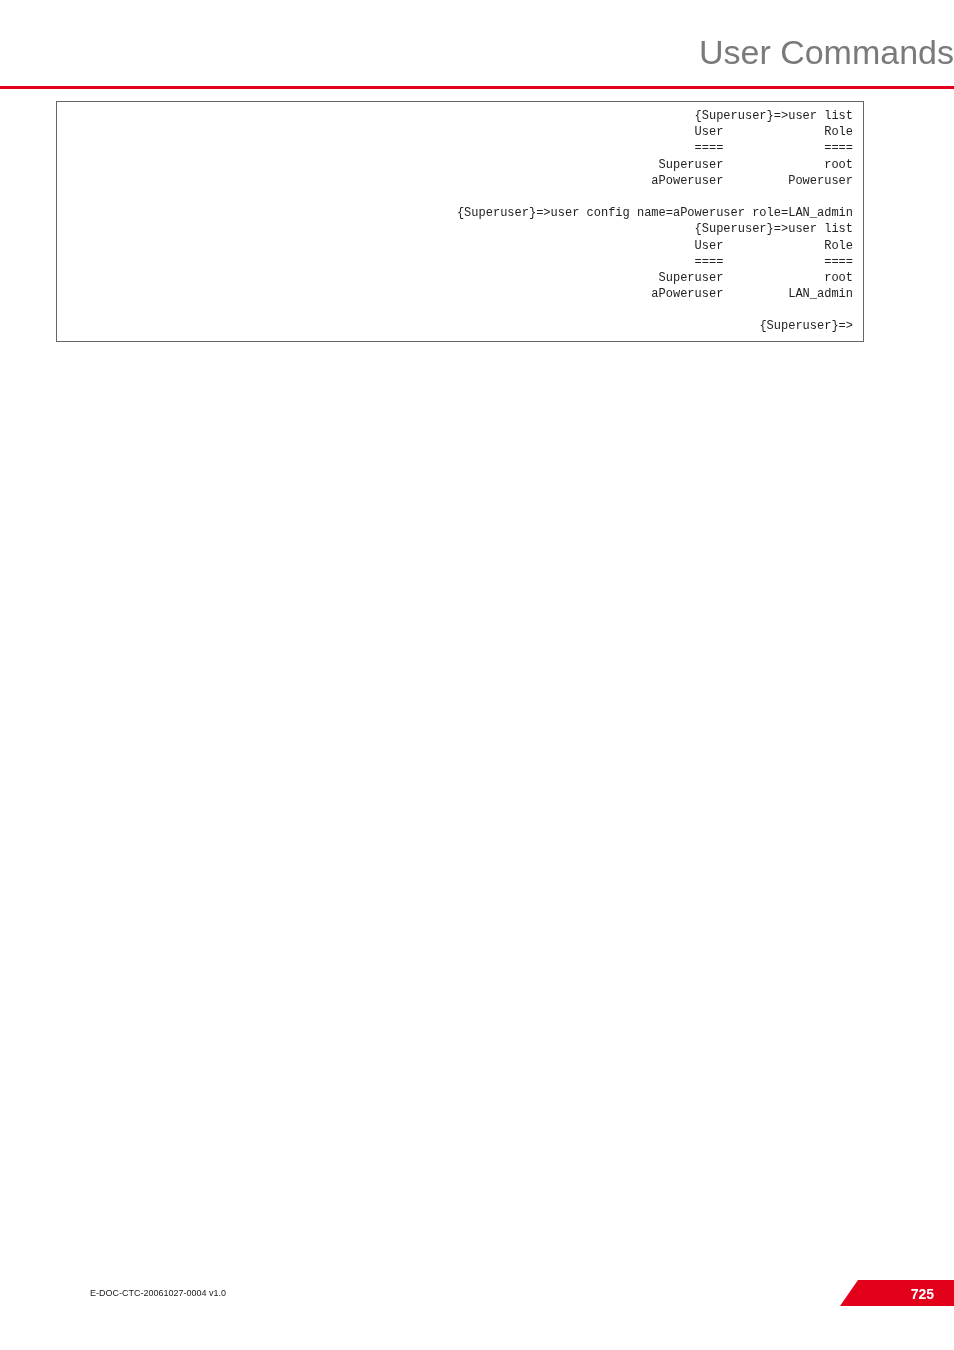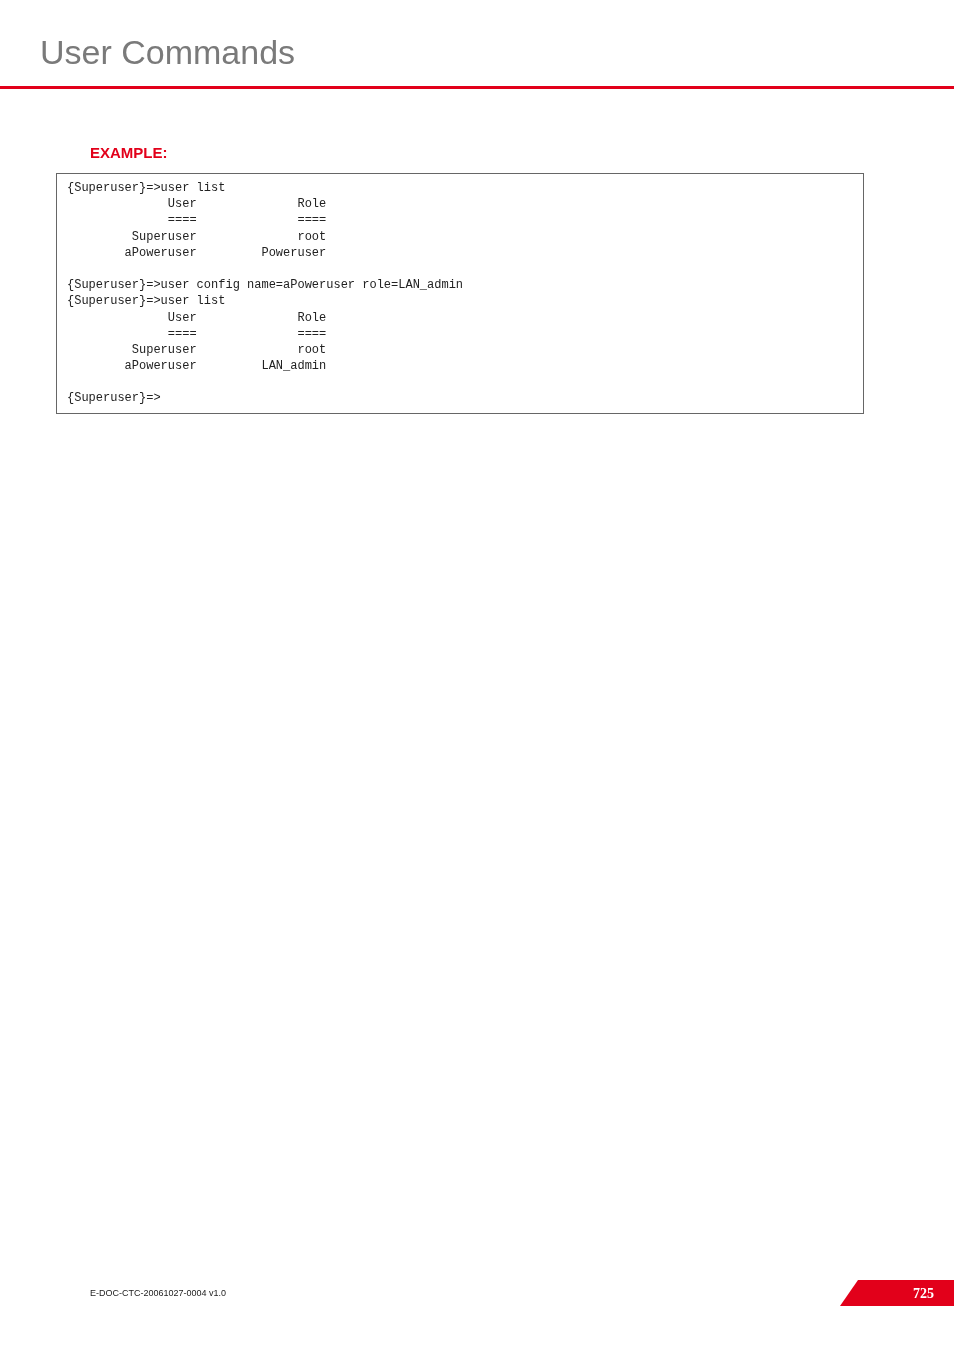--- a/index.html
+++ b/index.html
@@ -1,17 +1,17 @@
 <!DOCTYPE html>
 <html><head>
 <meta charset="utf-8">
 <style>
   * { box-sizing: border-box; margin: 0; padding: 0; }
   html, body { width: 954px; height: 1350px; background: #ffffff; font-family: Arial, Helvetica, sans-serif; position: relative; }
-  .page { width: 954px; height: 1350px; position: relative; }
+  .page { width: 954px; height: 1350px; position: relative; text-align: right; }
   .page-title {
     font-size: 34px;
     font-weight: 400;
     color: #7a7a7a;
     padding: 33px 0 0 40px;
     letter-spacing: 0px;
   }
   .title-underline {
     margin-top: 14px;
     height: 3px;
@@ -47,21 +47,20 @@
     bottom: 8px;
     font-size: 9px;
     color: #222;
   }
   .page-badge-wrap {
     position: absolute;
     right: 0;
     bottom: 0;
     width: 110px;
     height: 28px;
-    font-family: Liberation Serif, serif;
   }
   .page-badge {
     position: absolute;
     right: 0;
     bottom: 0;
     width: 96px;
     height: 26px;
     background: #e2001a;
   }
   .page-badge-slant {
@@ -83,21 +82,20 @@
   }
 </style>
 </head>
 <body>
 
 <div class="page">
 
   <div class="page-title">User Commands</div>
   <div class="title-underline"></div>
 
-  <div class="section-heading">EXAMPLE:</div>
 
   <pre class="code-box">{Superuser}=&gt;user list
               User              Role
               ====              ====
          Superuser              root
         aPoweruser         Poweruser
 
 {Superuser}=&gt;user config name=aPoweruser role=LAN_admin
 {Superuser}=&gt;user list
               User              Role

